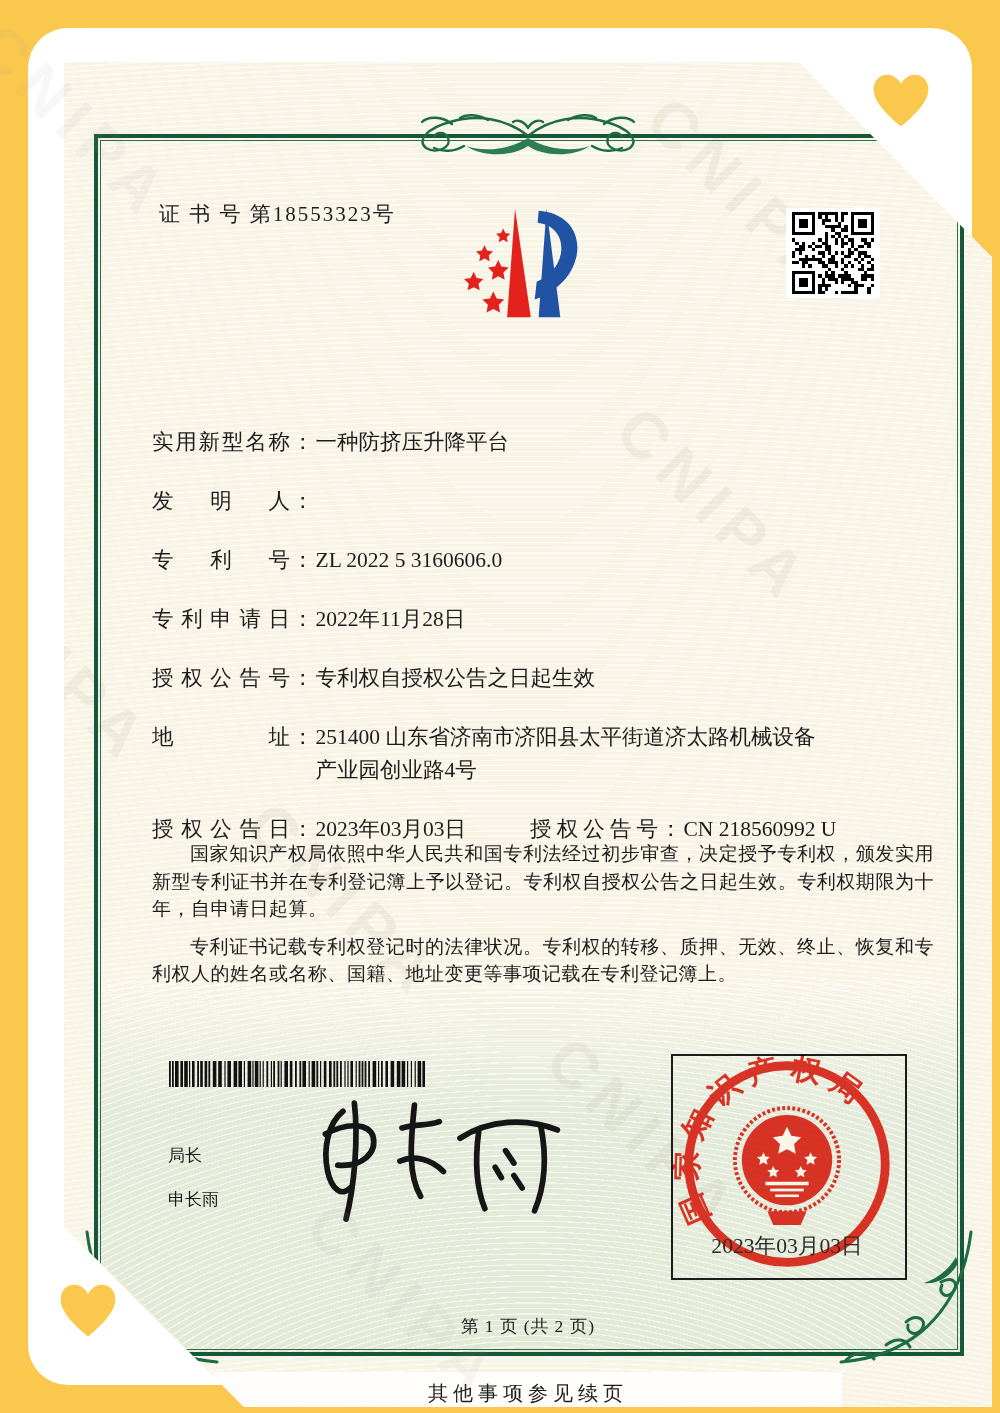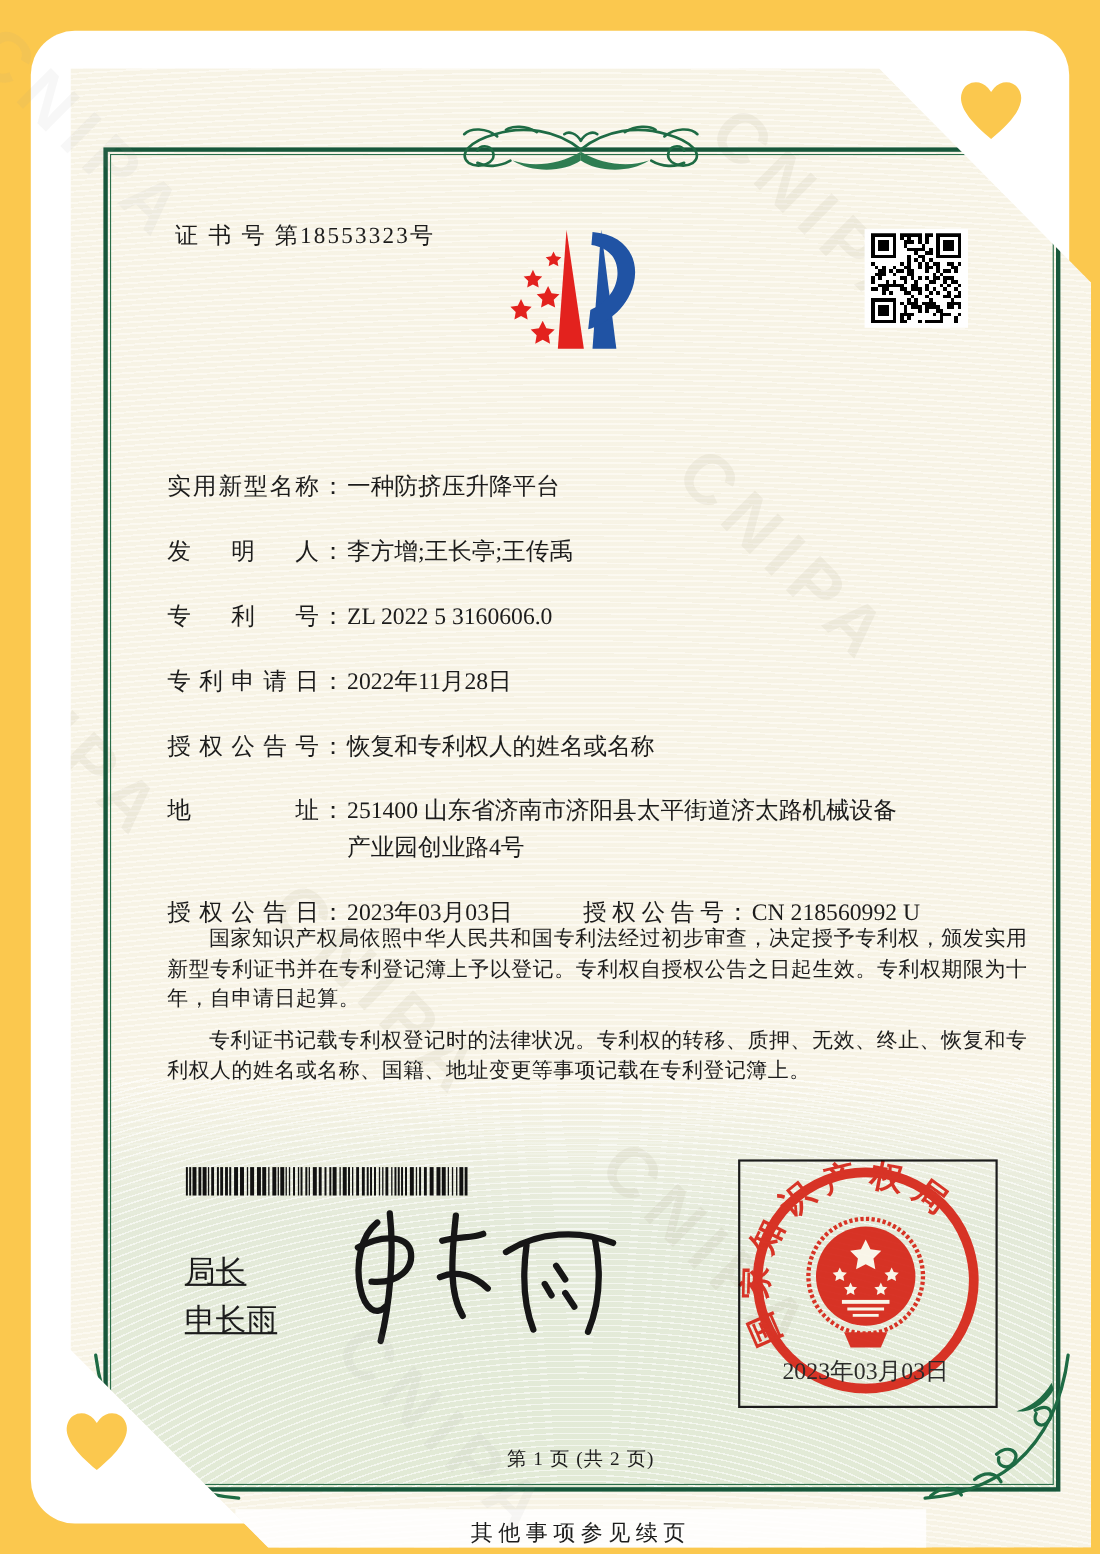--- a/index.html
+++ b/index.html
@@ -49,21 +49,21 @@
   .grant-pair.first{width:378px;flex:0 0 378px;}
   .lbl.narrow{width:128px;flex:0 0 128px;}
 
   .paras{position:absolute;left:88px;top:778px;width:782px;font-size:19px;line-height:27.5px;letter-spacing:.5px;}
   .paras p{margin:0 0 10px 0;text-indent:2em;text-align:justify;}
 
   .barcode{position:absolute;left:104px;top:999px;width:262px;height:26px;}
   .barcode svg{width:100%;height:100%;display:block;}
 
   .sig-titles{position:absolute;left:104px;top:1072px;font-family:"Liberation Sans","DejaVu Sans",sans-serif;
-        font-size:28px;line-height:44px;text-decoration:underline;}
+        font-size:17px;line-height:44px;}
   .signature{position:absolute;left:222px;top:1028px;width:290px;height:140px;}
 
   .seal-box{position:absolute;left:607px;top:992px;width:232px;height:222px;border:2.5px solid #1c1c1c;}
   .seal{position:absolute;left:-4px;top:-2px;width:236px;height:226px;mix-blend-mode:multiply;opacity:.95;}
 
   .page-no{position:absolute;left:0;right:0;top:1252px;text-align:center;font-size:17.5px;letter-spacing:1px;}
 
   .cont-strip{position:absolute;left:150px;right:150px;top:1310px;height:44px;background:rgba(255,255,255,.82);}
   .continuation{position:absolute;left:0;right:0;top:1318px;text-align:center;font-size:20px;letter-spacing:5px;}
 
@@ -335,36 +335,35 @@
 
         <div class="fields">
           <div class="row">
             <span class="lbl">实用新型名称</span>
               <span class="colon">：</span>
             <span class="val">一种防挤压升降平台</span>
           </div>
           <div class="row">
             <span class="lbl">发明人</span>
               <span class="colon">：</span>
-            <span class="val">李方增;王长亭;王传禹</span>
           </div>
           <div class="row">
             <span class="lbl">专利号</span>
               <span class="colon">：</span>
             <span class="val">ZL 2022 5 3160606.0</span>
           </div>
           <div class="row">
             <span class="lbl">专利申请日</span>
               <span class="colon">：</span>
             <span class="val">2022年11月28日</span>
           </div>
           <div class="row">
             <span class="lbl">授权公告号</span>
               <span class="colon">：</span>
-            <span class="val">恢复和专利权人的姓名或名称</span>
+            <span class="val">专利权自授权公告之日起生效</span>
           </div>
           <div class="row">
             <span class="lbl">地址</span>
               <span class="colon">：</span>
             <span class="val">251400 山东省济南市济阳县太平街道济太路机械设备产业园创业路4号</span>
           </div>
           <div class="row grant">
             <span class="grant-pair first">
               <span class="lbl">授权公告日</span>
                 <span class="colon">：</span>

